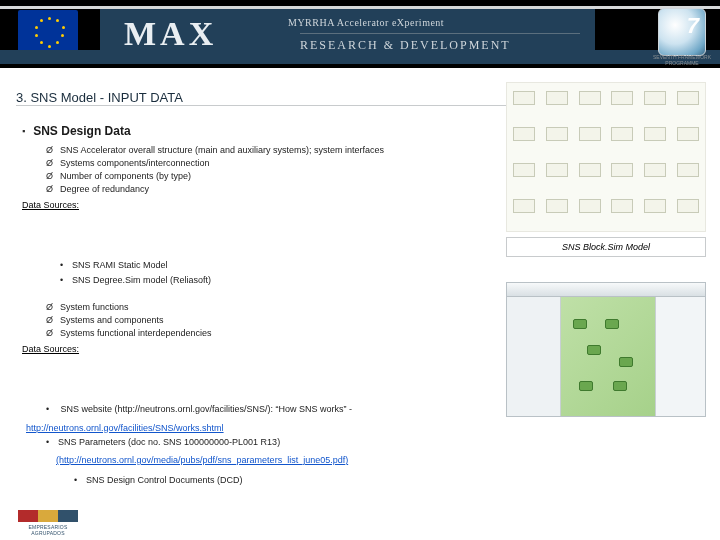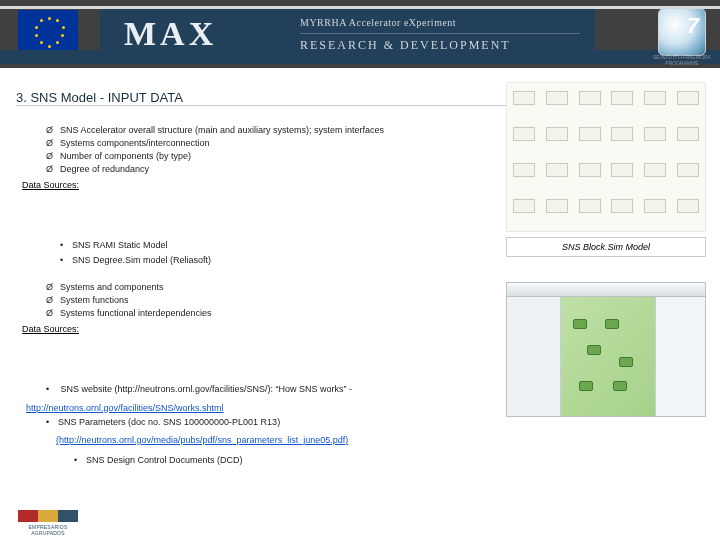--- a/index.html
+++ b/index.html
@@ -1,25 +1,25 @@
 <!DOCTYPE html>
 <html><head>
 <meta charset="utf-8">
 <style>
   * { box-sizing: border-box; margin: 0; padding: 0; }
   html, body { width: 720px; height: 540px; font-family: Arial, sans-serif; background: #fff; overflow: hidden; }
-  .header { width: 720px; height: 68px; position: relative; background: #404040; }
+  .header { width: 720px; height: 68px; position: relative; background: #000000; }
   .bar-top { position: absolute; left: 0; right: 0; top: 6px; height: 3px; background: #d7d9da; }
   .bar-bottom { position: absolute; left: 0; right: 0; top: 50px; height: 14px; background: #224059; }
   .eu-flag { position: absolute; left: 18px; top: 10px; width: 60px; height: 44px; background: #003399; border-radius: 2px; }
   .eu-flag .stars { position: absolute; top: 50%; left: 50%; width: 30px; height: 30px; transform: translate(-50%,-50%); }
   .star { position: absolute; width: 3px; height: 3px; background: #ffcc00; border-radius: 50%; }
   .max-block { position: absolute; left: 100px; top: 9px; width: 495px; height: 55px; background: #224059; }
   .max-logo { font-family: "Trajan Pro", "Times New Roman", serif; font-size: 34px; font-weight: 700; color: #e9eef2; letter-spacing: 4px; position: absolute; left: 24px; top: 6px; }
-  .max-title { position: absolute; left: 200px; top: 8px; font-size: 10px; color: #cfd6db; font-family: "Times New Roman", serif; letter-spacing: 0.5px; }
+  .max-title { position: absolute; left: 188px; top: 8px; font-size: 10px; color: #cfd6db; font-family: "Times New Roman", serif; letter-spacing: 0.5px; }
   .max-sub { position: absolute; left: 200px; top: 24px; font-size: 12px; color: #cfd6db; font-family: "Times New Roman", serif; letter-spacing: 2px; border-top: 1px solid #5b6f7e; padding-top: 4px; width: 280px; }
   .fp7 { position: absolute; right: 14px; top: 8px; width: 48px; height: 48px; background: radial-gradient(circle at 35% 35%, #fff, #cde3f0 45%, #6fa7c7 80%, #3c6a88); border-radius: 6px; border: 1px solid #cfd6db; }
   .fp7::after { content:"7"; position:absolute; right:6px; top:4px; font-size:22px; font-weight:700; color:#fff; font-style:italic; }
   .fp7-text { position:absolute; right:8px; top:54px; font-size:5px; color:#8a8f93; width:60px; text-align:center; }
   .content { padding: 22px 16px 0 16px; position: relative; }
   .page-title { font-size: 13px; color: #1a2d3d; font-weight: 400; border-bottom: 1px solid #c8cbcd; padding-bottom: 0; margin-bottom: 18px; }
   .subhead { font-size: 12px; font-weight: 700; color: #1a1a1a; margin: 4px 0 6px 6px; }
   .subhead::before { content: "▪"; font-size: 9px; margin-right: 8px; color: #2a2a2a; vertical-align: 1px; }
   .bullets { margin-left: 30px; margin-bottom: 4px; }
   .bullet { font-size: 9px; color: #222; line-height: 1.45; }
@@ -75,37 +75,38 @@
   </div>
   <div class="bar-bottom"></div>
   <div class="fp7"></div>
   <div class="fp7-text">SEVENTH FRAMEWORK PROGRAMME</div>
 </div>
 
 <div class="content">
   <div class="page-title">3. SNS Model - INPUT DATA</div>
 
   <div class="left-col">
+    <div class="subhead">SNS Design Data</div>
     <div class="bullets">
       <div class="bullet">SNS Accelerator overall structure (main and auxiliary systems); system interfaces</div>
       <div class="bullet">Systems components/interconnection</div>
       <div class="bullet">Number of components (by type)</div>
       <div class="bullet">Degree of redundancy</div>
     </div>
     <div class="data-sources">Data Sources:</div>
     <div class="dot-bullets">
       <div class="dot-bullet">SNS RAMI Static Model</div>
       <div class="dot-bullet">SNS Degree.Sim model (Reliasoft)</div>
     </div>
 
     <div style="height:14px"></div>
 
     <div class="bullets">
+      <div class="bullet">System functions</div>
       <div class="bullet">Systems and components</div>
-      <div class="bullet">System functions</div>
       <div class="bullet">Systems functional interdependencies</div>
     </div>
     <div class="data-sources">Data Sources:</div>
     <div class="dot-bullets" style="margin-left:30px">
       <div class="dot-bullet">
         <span>SNS website (http://neutrons.ornl.gov/facilities/SNS/): “How SNS works” - </span>
       </div>
       <div style="margin-left:-20px">
         <a href="#" class="link" style="font-size:9px">http://neutrons.ornl.gov/facilities/SNS/works.shtml</a>
       </div>

